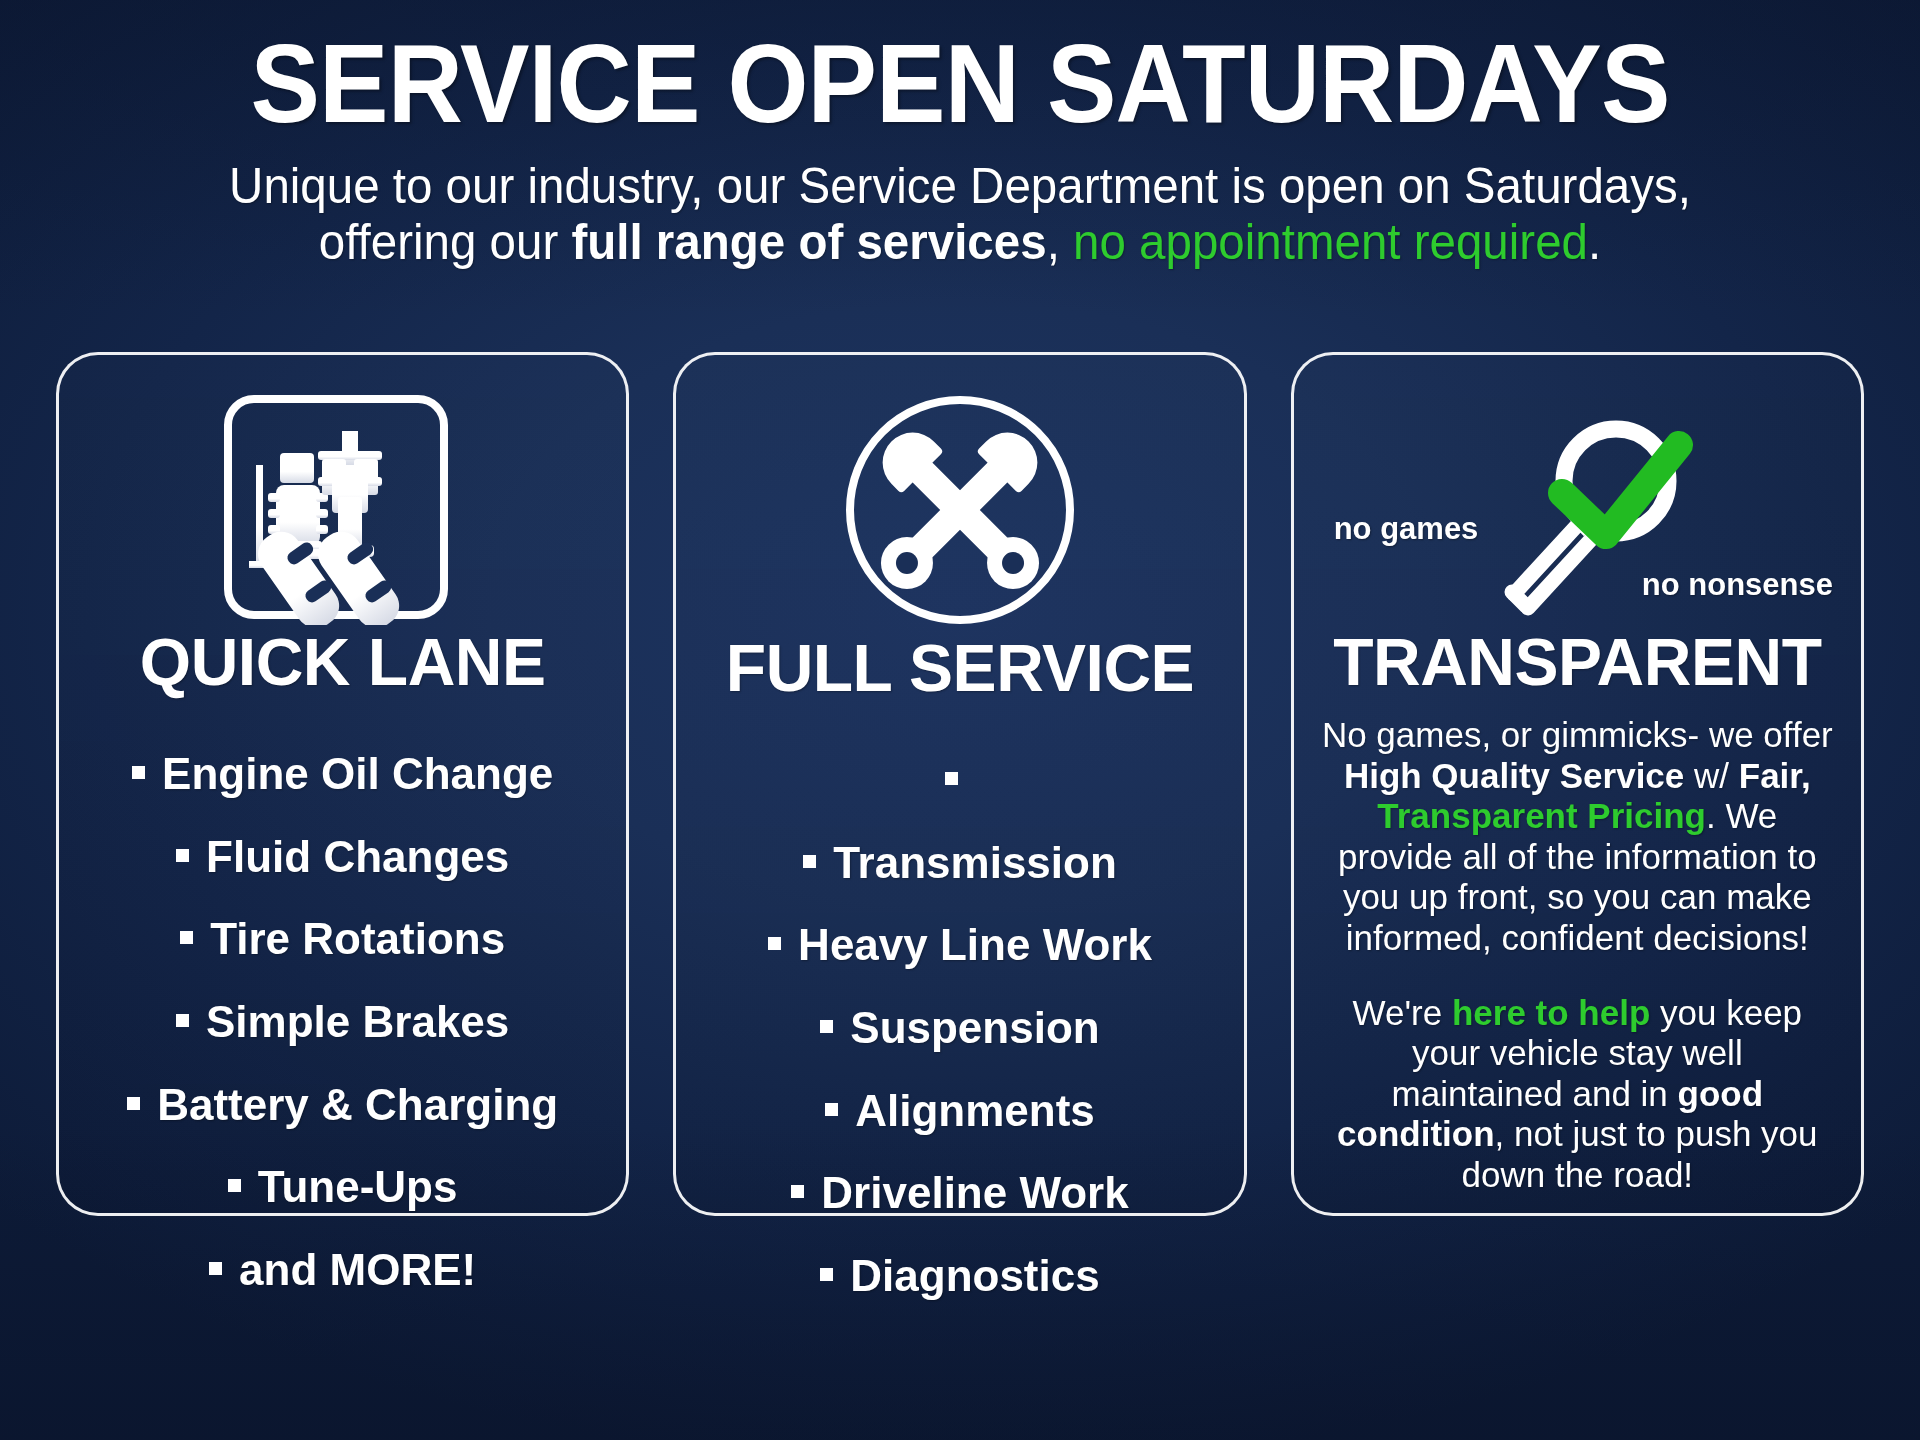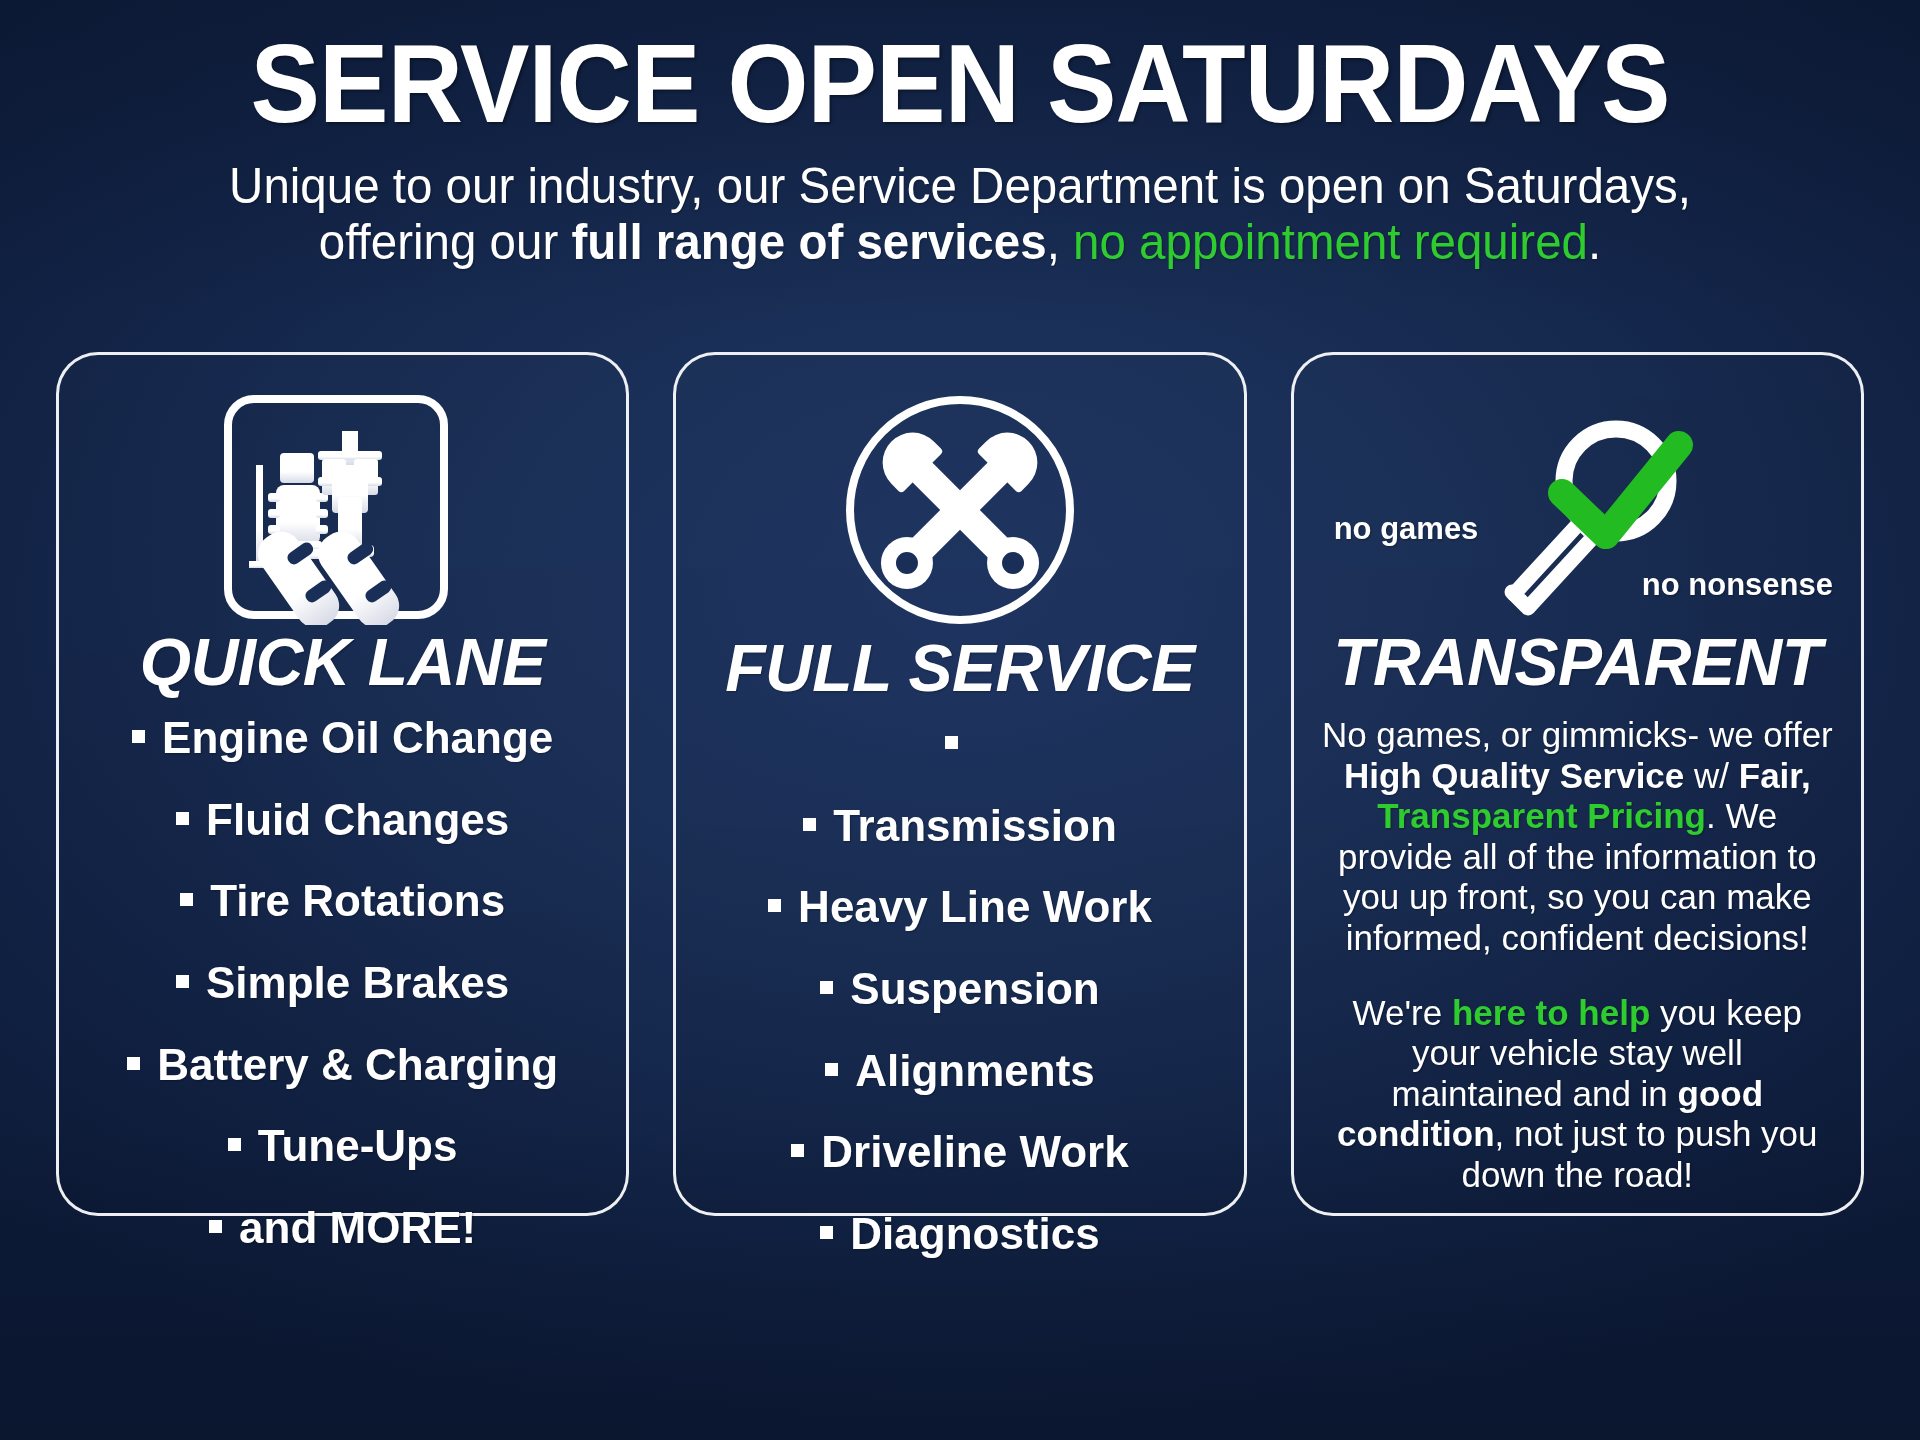--- a/index.html
+++ b/index.html
@@ -79,34 +79,34 @@
   }
   .card-title {
     font-size:66px;
     font-weight:bold;
     letter-spacing:-0.5px;
     line-height:1;
     margin-top:4px;
     margin-bottom:20px;
     text-shadow:1px 1px 2px rgba(0,0,0,0.3);
     white-space:nowrap;
-    font-style:italic;
   }
   .list {
     list-style:none;
     width:100%;
     text-align:center;
   }
   .list li {
     font-size:44px;
     font-weight:bold;
     line-height:1.06;
     margin-bottom:35px;
     white-space:nowrap;
     text-shadow:1px 1px 2px rgba(0,0,0,0.3);
+    margin-top:36px;
   }
   .list li .bullet {
     display:inline-block;
     width:13px; height:13px;
     background:#ffffff;
     margin-right:17px;
     position:relative;
     top:-10px;
   }
   

